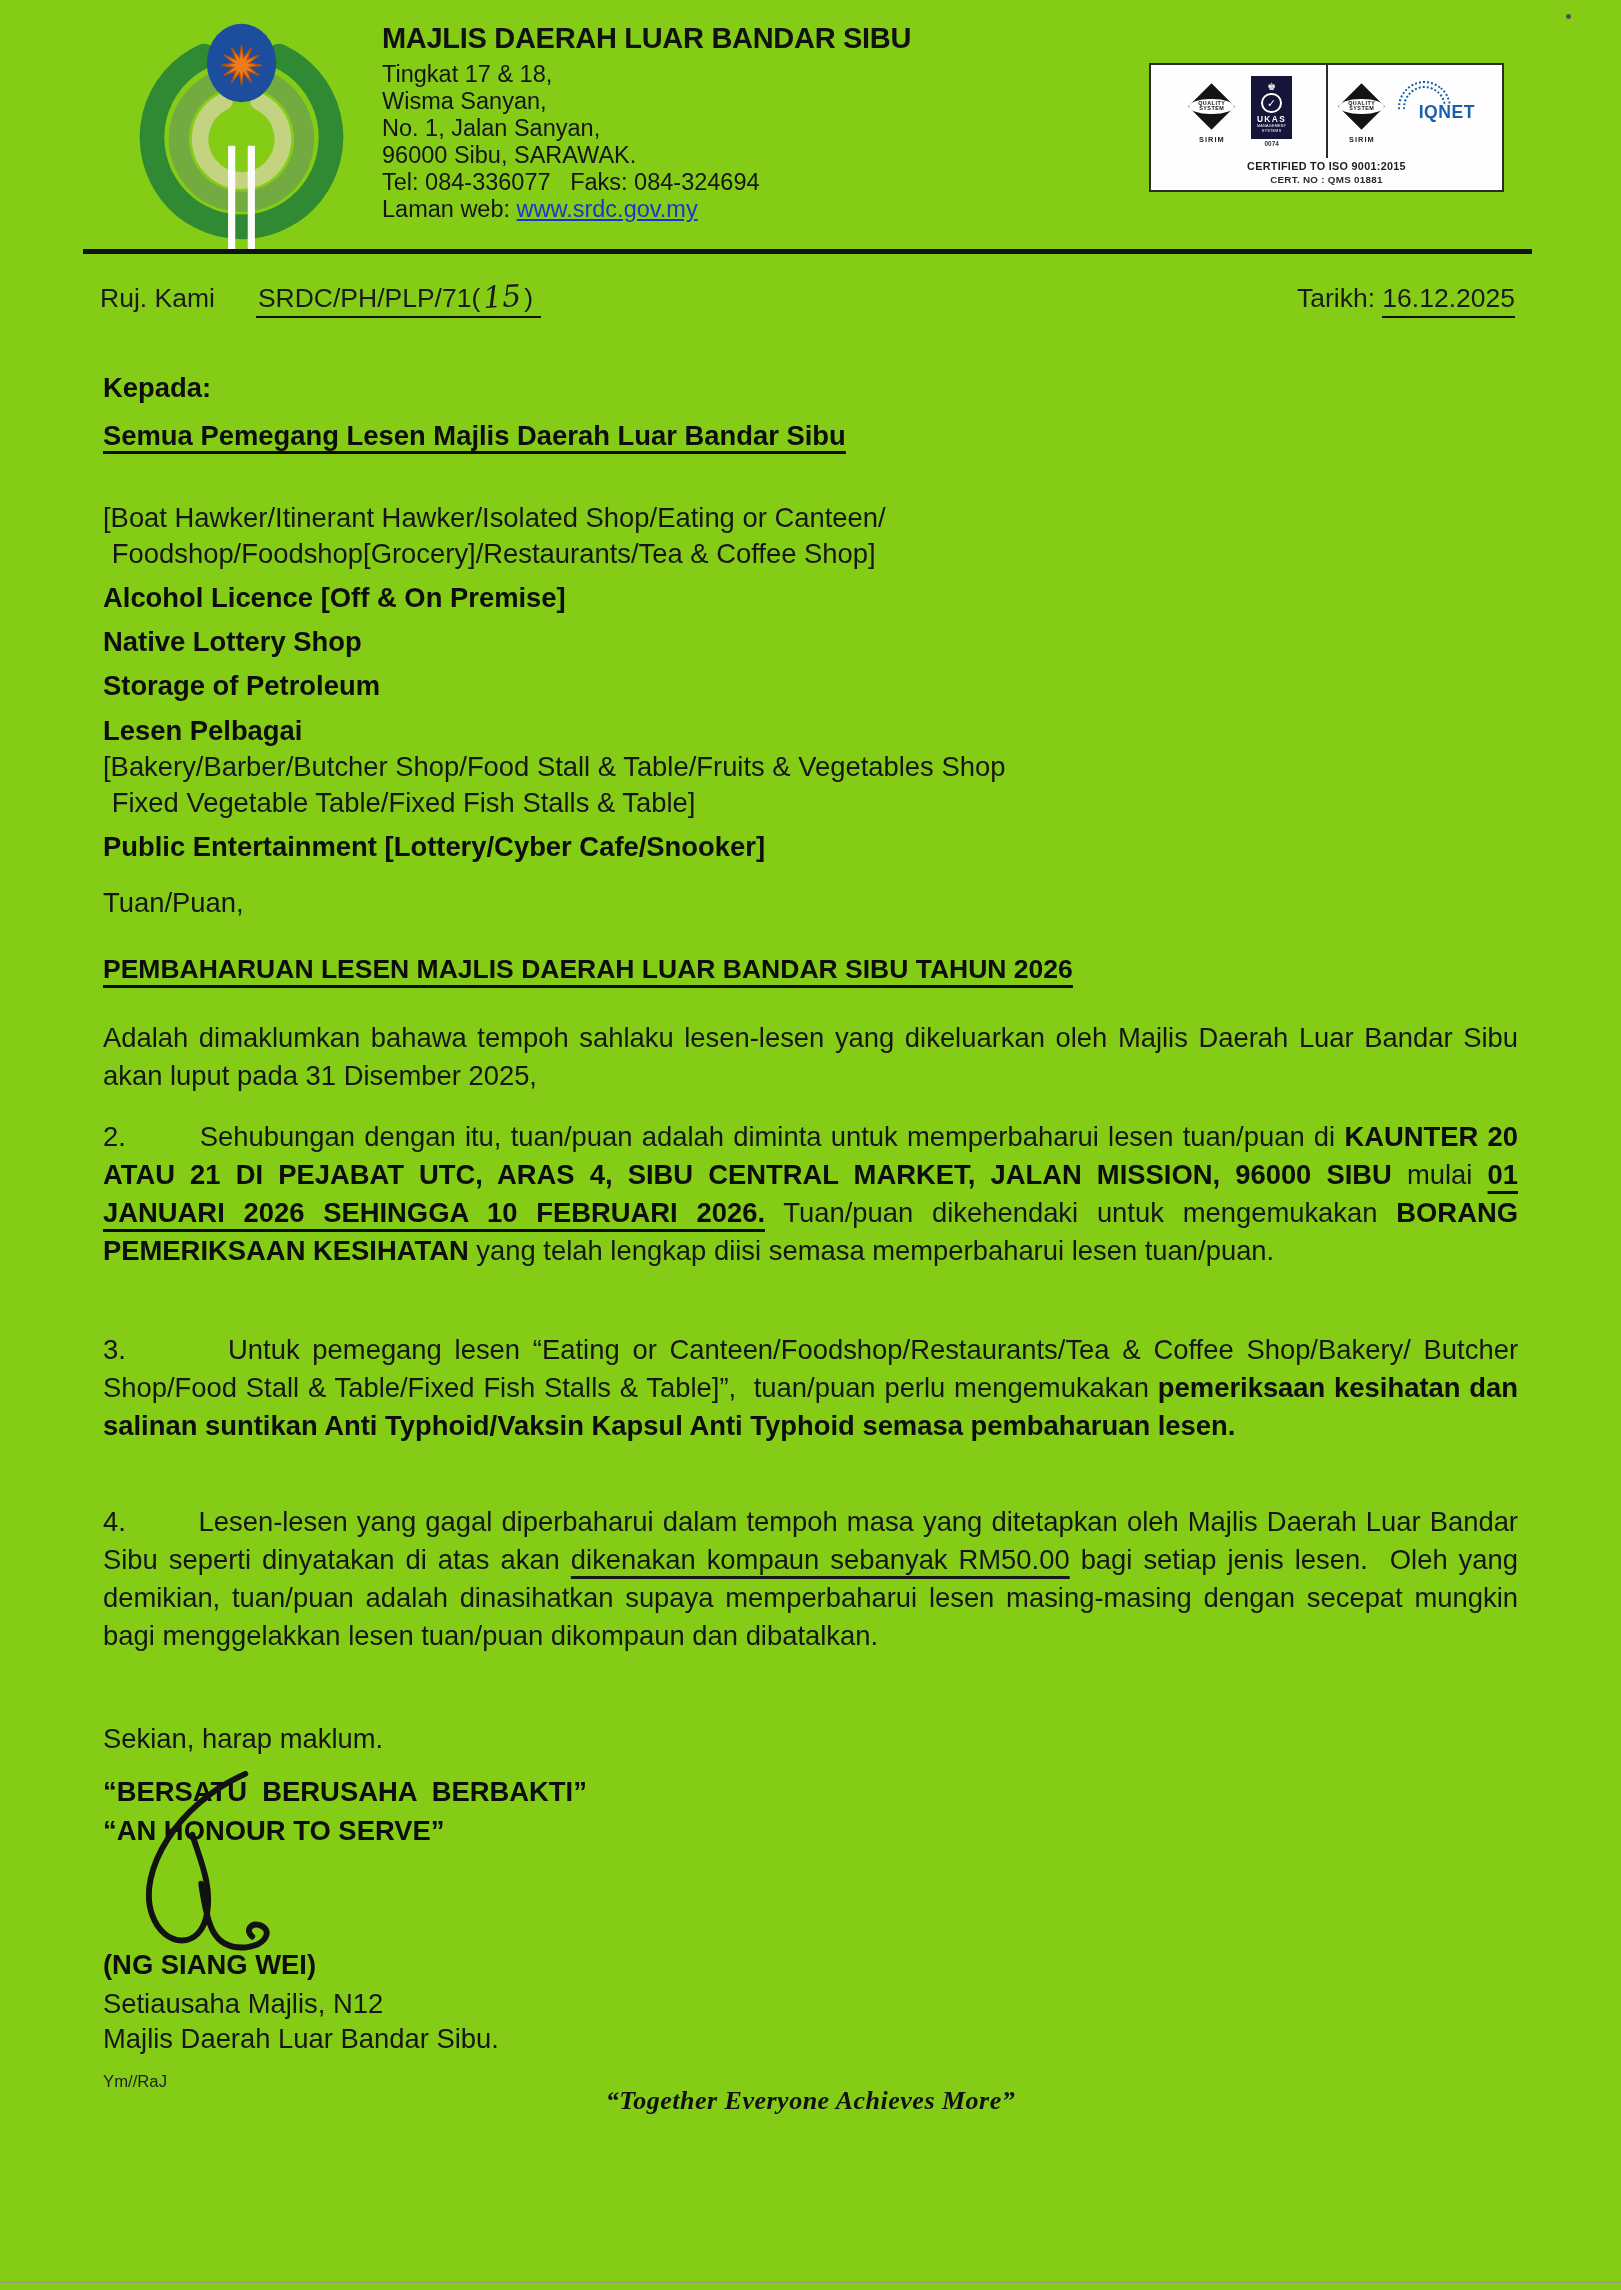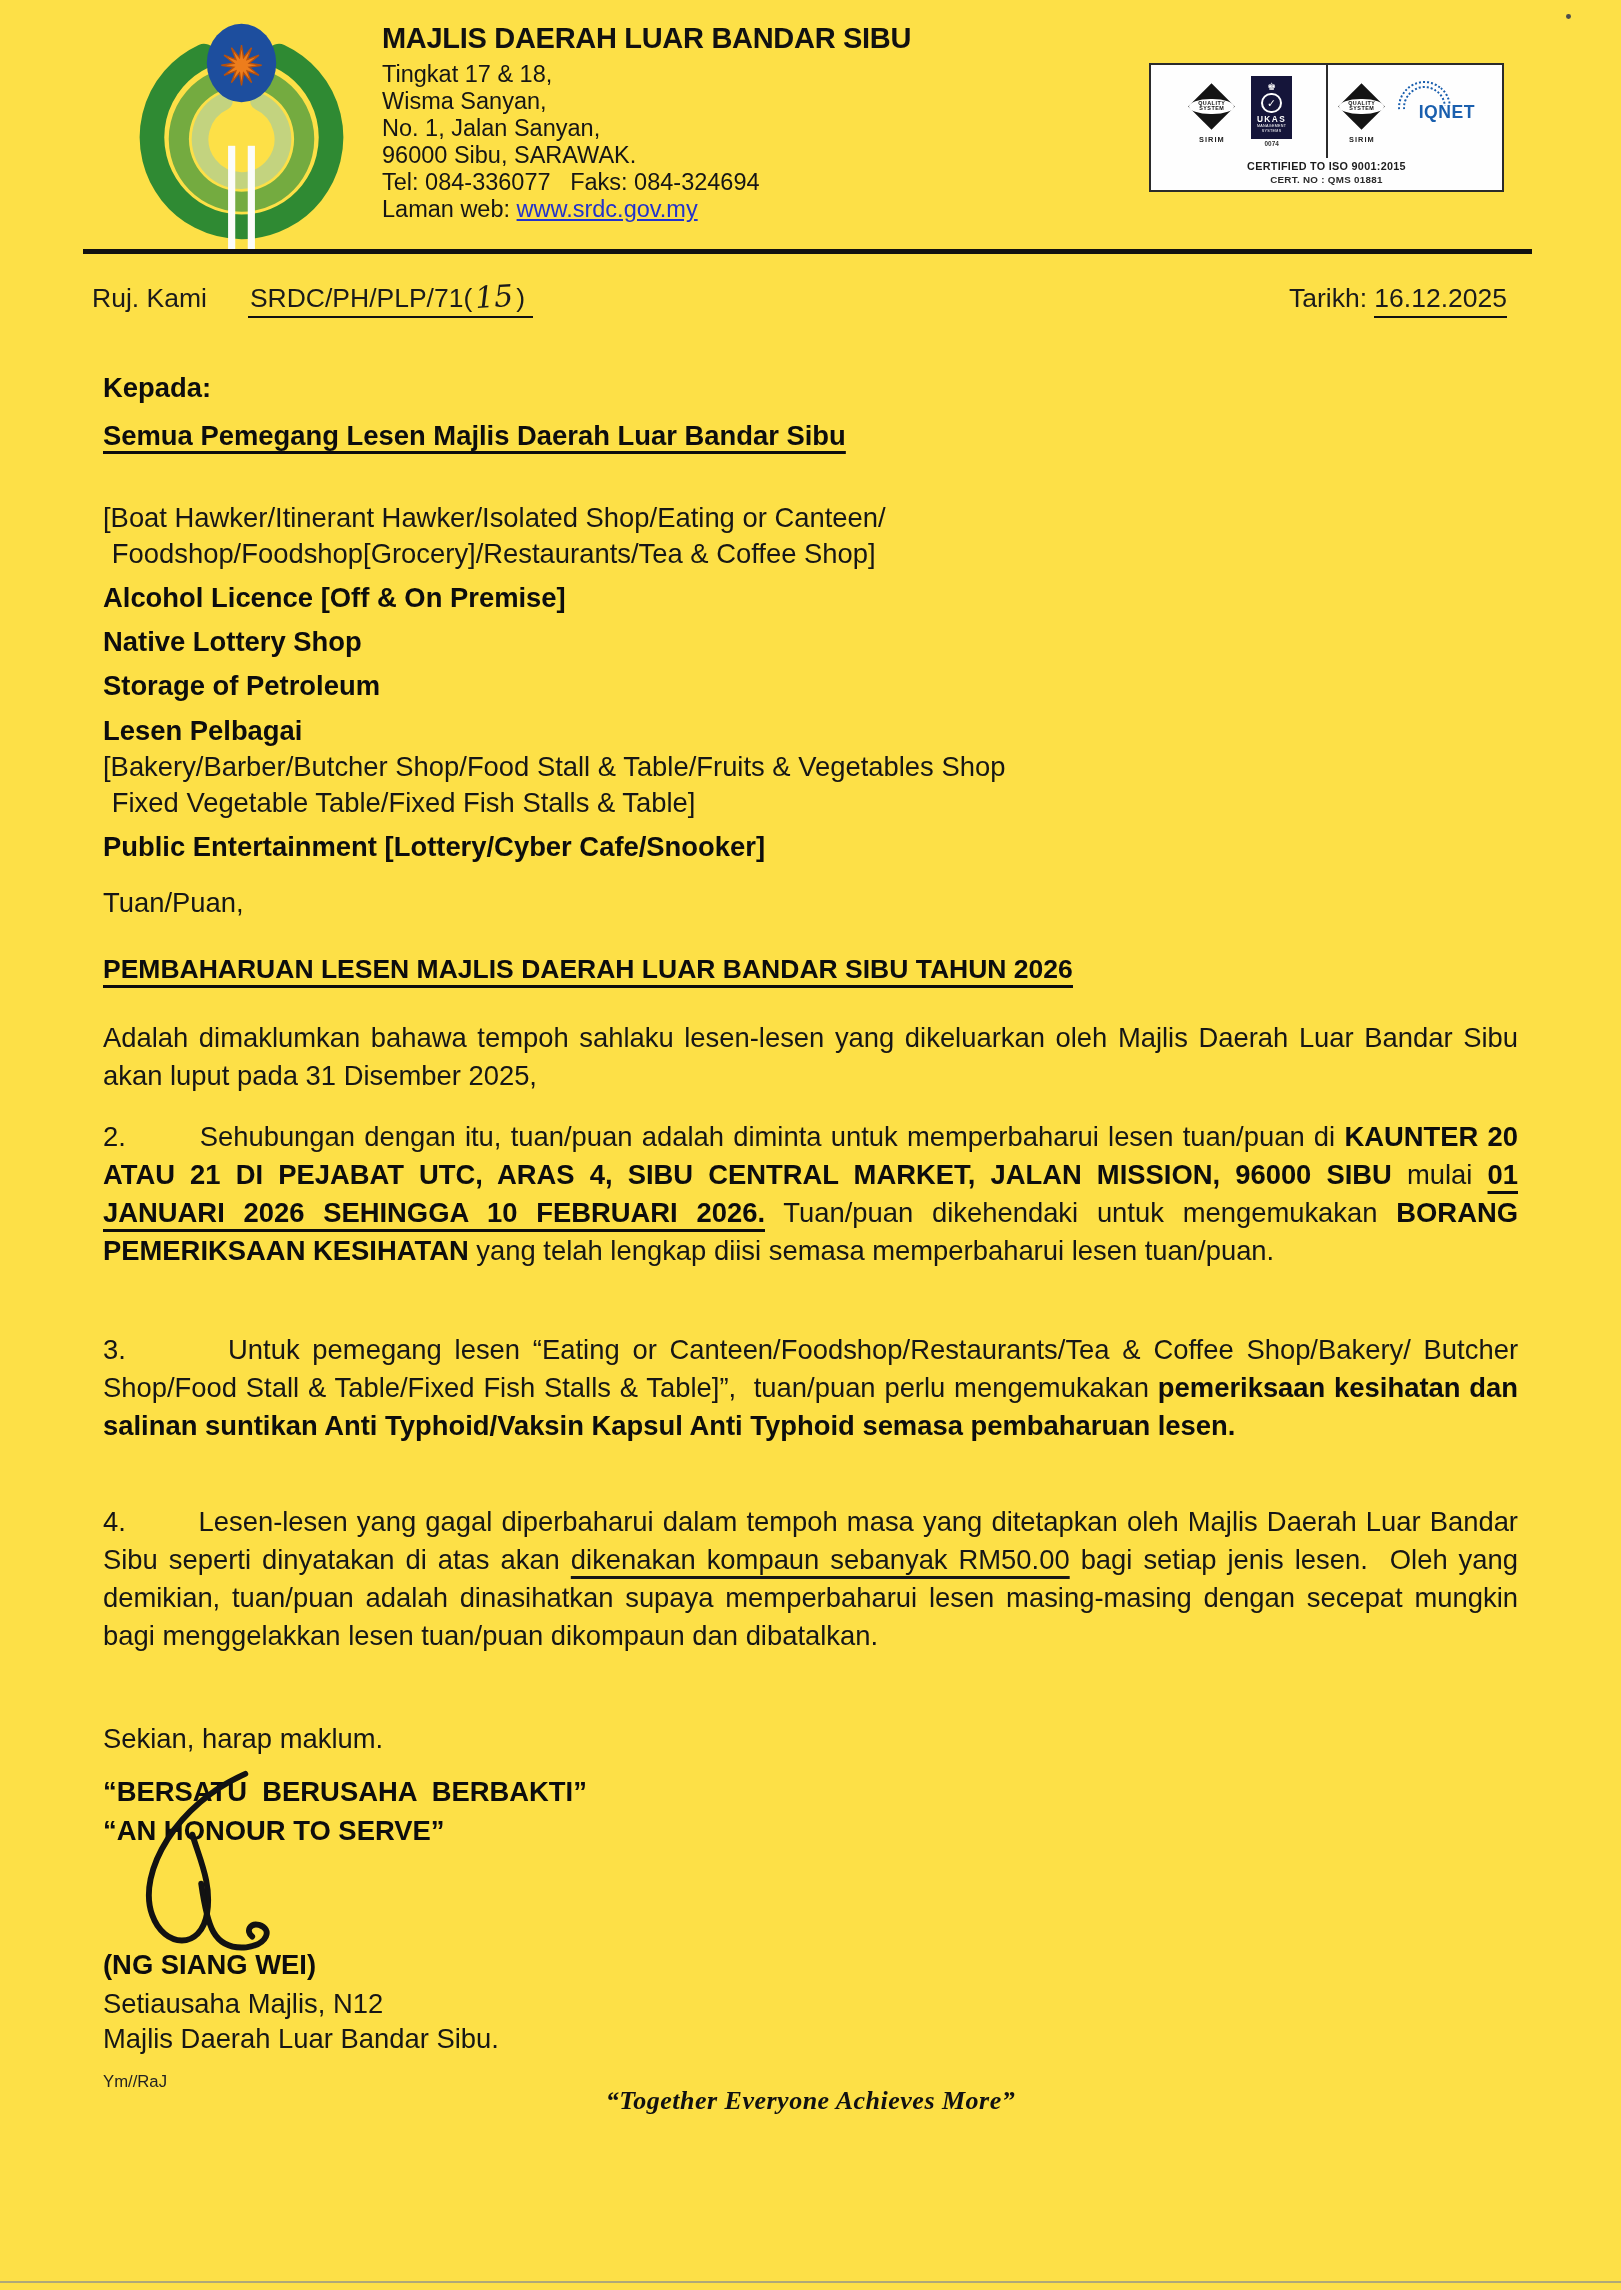--- a/index.html
+++ b/index.html
@@ -1,19 +1,19 @@
 <!DOCTYPE html>
 <html><head>
 <meta charset="utf-8">
 <title>Scanned Letter</title>
 <style>
   html,body{margin:0;padding:0;background:#d9d9d9;}
   .page{
     position:relative;width:1621px;height:2291px;margin:0 auto;
-    background:#fde047;overflow:hidden;color:#1b1b1b;
+    background:#84cc16;overflow:hidden;color:#1b1b1b;
     font-family:"Liberation Sans",sans-serif;
   }
   .abs{position:absolute;}
   
   .org-name{font-size:29px;font-weight:700;color:#111;letter-spacing:-0.3px;margin-bottom:6.9px;}
   .addr{font-size:23.5px;line-height:27px;color:#151515;}
   .weblink{color:#2233cc;text-decoration:underline;}
   .hr-rule{position:absolute;left:83px;top:249px;width:1449px;height:4.9px;background:#111;}
   
   .certbox{position:absolute;left:1149px;top:63px;width:355px;height:129px;border:2px solid #2b2b2b;background:#fefefe;box-sizing:border-box;display:flex;flex-direction:column;}
@@ -35,21 +35,21 @@
   .ukas-num{font-size:6.4px;color:#333;margin-top:1px;font-weight:700;}
   .iqnet{position:relative;width:94px;height:59px;}
   .iqnet .arc{position:absolute;border:2px dotted #1a5fae;border-radius:50%;border-bottom-color:transparent;border-right-color:transparent;transform:rotate(40deg);}
   .iqnet .a1{left:2px;top:3.9px;width:39px;height:39px;}
   .iqnet .a2{left:-2.9px;top:-1px;width:49px;height:49px;}
   .iqnet .txt{position:absolute;left:17.6px;top:19.6px;font-size:17.6px;font-weight:800;color:#1a5fae;letter-spacing:0.5px;}
   .cert-caption{padding:2px 0 4.9px 0;text-align:center;}
   .cert-caption .c1{font-size:10.8px;font-weight:700;color:#1c1c1c;letter-spacing:0.3px;}
   .cert-caption .c2{font-size:9.8px;font-weight:700;color:#2a2a2a;letter-spacing:0.3px;margin-top:2px;}
   
-  .refrow{position:absolute;left:92px;top:279px;width:1415px;display:flex;align-items:baseline;font-size:26.5px;}
+  .refrow{position:absolute;left:100px;top:279px;width:1415px;display:flex;align-items:baseline;font-size:26.5px;}
   .ref-label{margin-right:41px;}
   .ref-value{border-bottom:2.9px solid #111;padding:0 7.8px 2px 2px;}
   .hand15{font-family:"DejaVu Serif",serif;font-style:italic;font-size:30px;display:inline-block;transform:rotate(-4deg);padding:0 2.9px;}
   .ref-spacer{flex:1;}
   .date-value{border-bottom:2.9px solid #111;padding-bottom:2px;}
   
   .line{position:absolute;left:103px;width:1415px;font-size:27.4px;color:#161616;}
   .b{font-weight:700;color:#0d0d0d;}
   .u3{text-decoration:underline;text-decoration-thickness:2.9px;text-underline-offset:5.9px;}
   .para{position:absolute;left:103px;width:1415px;font-size:27.4px;line-height:38px;text-align:justify;color:#161616;}

